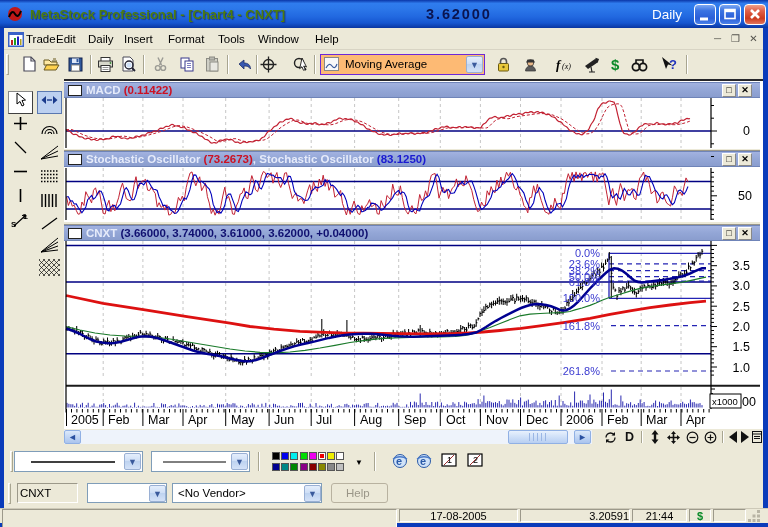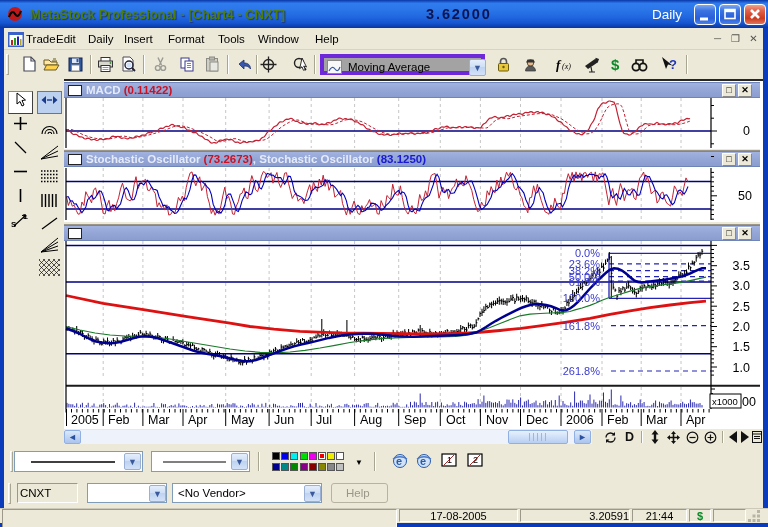--- a/index.html
+++ b/index.html
@@ -17,21 +17,21 @@
 #btn-close{background:linear-gradient(180deg,#f0a088 0%,#e0614a 30%,#cc3b1e 70%,#e0745c 100%)}
 
 #menubar{left:0;top:28px;width:768px;height:22px;background:#ece9d8;border-bottom:1px solid #d8d4c4}
 #menu-ico{left:8px;top:32px;width:16px;height:15px}
 .menu-item{top:33px;font-size:11.5px;color:#000}
 .cbtn{top:32px;width:15px;height:15px;color:#55544e;font-size:10px;text-align:center;line-height:14px}
 
 #toolbar{left:0;top:50px;width:768px;height:29px;background:#ece9d8}
 .tgrip{top:54px;width:3px;height:21px;border-left:1px solid #fff;border-top:1px solid #fff;border-right:1px solid #a8a590;border-bottom:1px solid #a8a590}
 .tsep{top:55px;width:2px;height:19px;border-left:1px solid #a8a590;border-right:1px solid #fff}
-#macombo{left:320px;top:54px;width:165px;height:21px;background:#a3a3a3;border:4px solid #6d28d9}
+#macombo{left:320px;top:54px;width:165px;height:21px;background:#fdba74;border:1px solid #6d28d9}
 #macombo-ico{left:3px;top:2px;width:15px;height:14px;border:1px solid #888;background:#f8f8f8}
 #macombo-txt{left:24px;top:3px;font-size:11.5px}
 .xparrow{width:17px;height:17px;border:1px solid #9ab0d4;border-radius:2px;
  background:linear-gradient(180deg,#e4eefc 0%,#cfdff6 45%,#bed3f0 50%,#d4e2f8 100%);
  color:#3a5a9c;font-size:9px;text-align:center;line-height:16px}
 
 #win-l{left:0;top:28px;width:4px;height:499px;background:#0a3bba}
 #win-r{left:763px;top:28px;width:5px;height:499px;background:#0a3bba}
 #win-b{left:0;top:522px;width:768px;height:5px;background:#0a3bba}
 #lbar{left:4px;top:79px;width:60px;height:350px;background:#ece9d8}
@@ -82,20 +82,21 @@
 <div class="abs ptitle" style="top:151px">
  <span class="picon"></span>
  <span class="ptxt" style="left:22px">Stochastic Oscillator <span style="color:#cc1122">(73.2673)</span>, Stochastic Oscillator <span style="color:#1a1ad0">(83.1250)</span></span>
  <span class="pbtn" style="left:658px">□</span>
     <span class="pbtn" style="left:674px">✕</span>
 </div>
 <div class="abs psep" style="top:221px;height:4px"></div>
 
 <div class="abs ptitle" style="top:225px">
  <span class="picon"></span>
+ <span class="ptxt" style="left:22px">CNXT <span style="color:#101070">(3.66000, 3.74000, 3.61000, 3.62000, +0.04000)</span></span>
  <span class="pbtn" style="left:658px">□</span>
     <span class="pbtn" style="left:674px">✕</span>
 </div>
 
 <svg width="768" height="527" style="position:absolute;left:0;top:0">
 <path d="M103.2 241V378" stroke="#c6c6c6" stroke-width="1" stroke-dasharray="3,3"></path>
     <path d="M142.9 241V378" stroke="#c6c6c6" stroke-width="1" stroke-dasharray="3,3"></path>
     <path d="M183.0 241V378" stroke="#c6c6c6" stroke-width="1" stroke-dasharray="3,3"></path>
     <path d="M225.7 241V378" stroke="#c6c6c6" stroke-width="1" stroke-dasharray="3,3"></path>
     <path d="M269.1 241V378" stroke="#c6c6c6" stroke-width="1" stroke-dasharray="3,3"></path>

